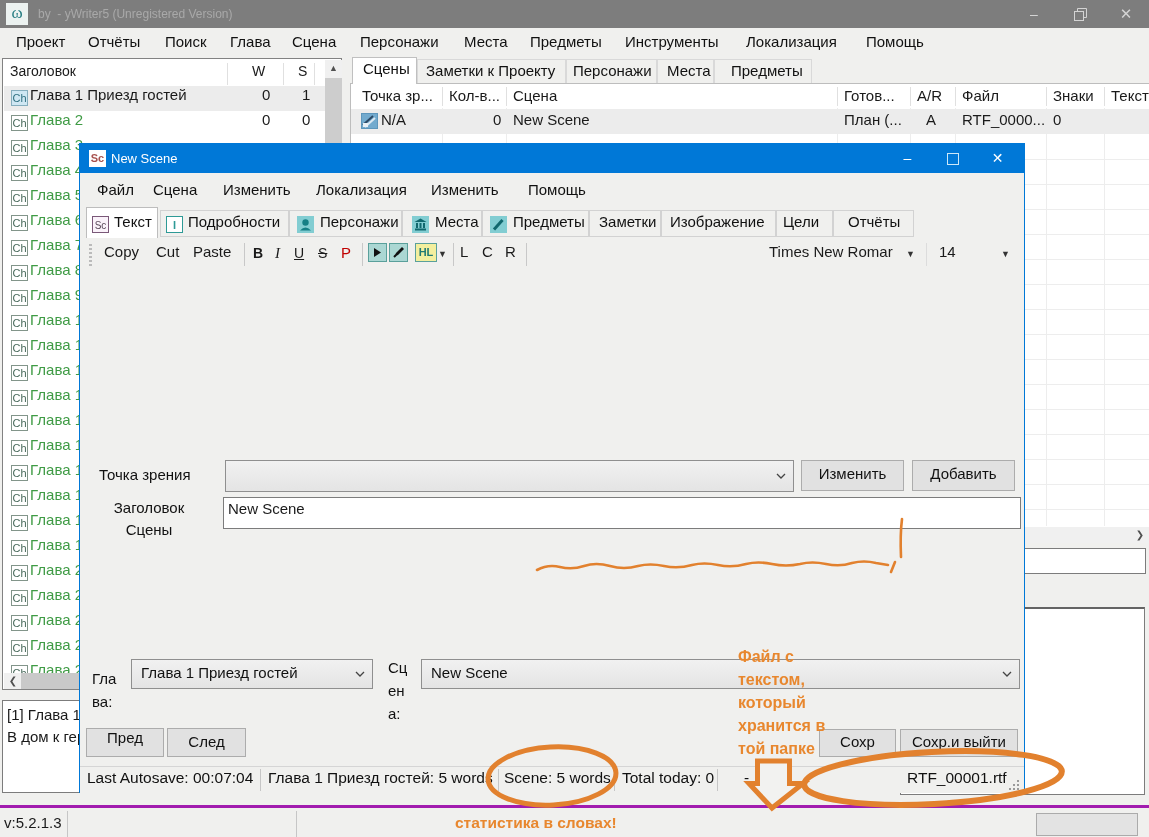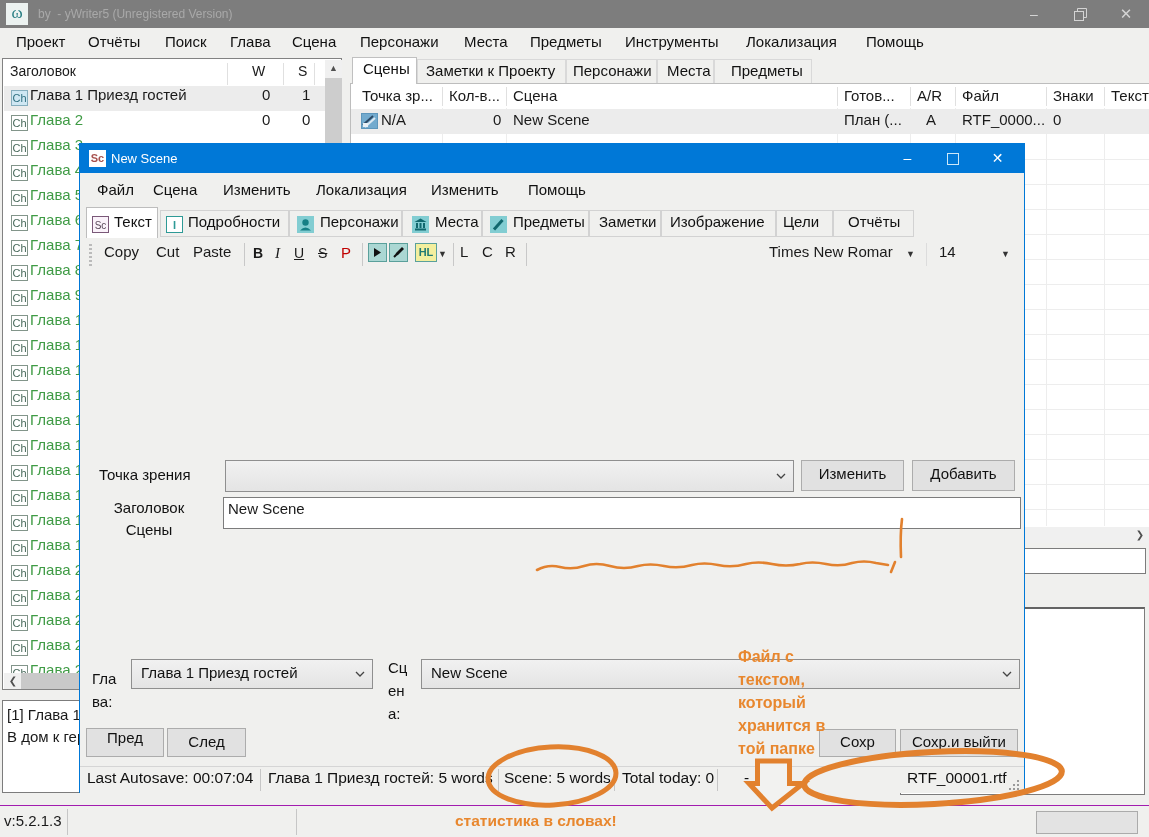--- a/index.html
+++ b/index.html
@@ -49,21 +49,21 @@
 #shsb .thumb{position:absolute;left:0;top:0;width:300px;height:16px;background:#c9c9c9}
 #shsb .btn{position:absolute;right:1px;top:0;width:16px;height:16px;color:#505050;font-size:10px;
  text-align:center;line-height:16px}
 
 #rinput{left:900px;top:548px;width:246px;height:26px;background:#fff;border:1px solid #7c7c7c}
 #rpanel{left:900px;top:607px;width:245px;height:188px;background:#fff;border:1px solid #7c7c7c;border-top:2px solid #646464}
 
 #blpanel{left:2px;top:700px;width:340px;height:93px;background:#fff;border:1px solid #7c7c7c;overflow:hidden}
 #blpanel div{position:absolute;left:4px;white-space:nowrap}
 
-#sbar{left:0;top:805px;width:1149px;height:32px;background:#f0f0ee;border-top:1px solid #a21caf}
+#sbar{left:0;top:805px;width:1149px;height:32px;background:#f0f0ee;border-top:3px solid #a21caf}
 #sbar span{position:absolute;top:6px;font-size:15.5px;white-space:nowrap}
 .vsep{position:absolute;top:3px;width:1px;height:26px;background:#c6c6c6}
 #sbox{position:absolute;left:1036px;top:5px;width:102px;height:23px;background:#e3e3e3;border:1px solid #ababab}
 
 #dlg{left:79px;top:143px;width:946px;height:650px;background:#f0f0ee;border:1px solid #0078d7;z-index:10}
 #dtitle{left:0;top:0;width:944px;height:29px;background:#0078d7}
 #dtitle .sic{position:absolute;left:9px;top:6px;width:17px;height:17px;background:#fff;color:#a8524e;
  font-size:11px;font-weight:bold;text-align:center;line-height:16px}
 #dtitle .dt{position:absolute;left:31px;top:7px;color:#fff;font-size:13px}
 .dwb{position:absolute;top:0;width:45px;height:29px;color:#fff;text-align:center;line-height:28px;font-size:14px}

